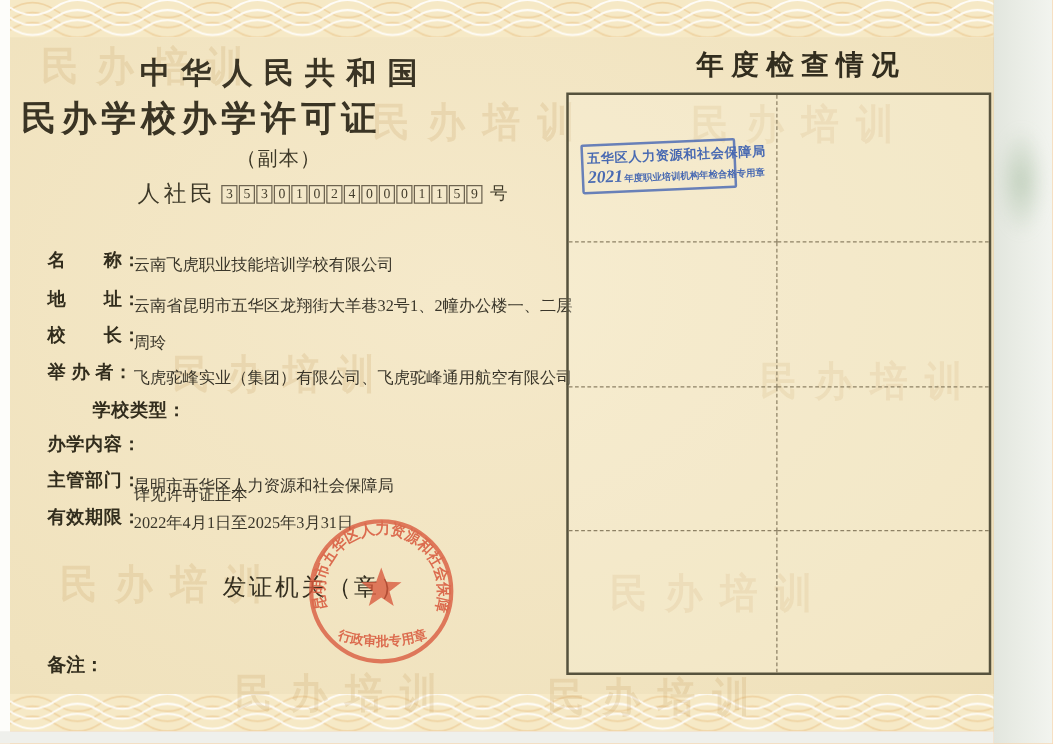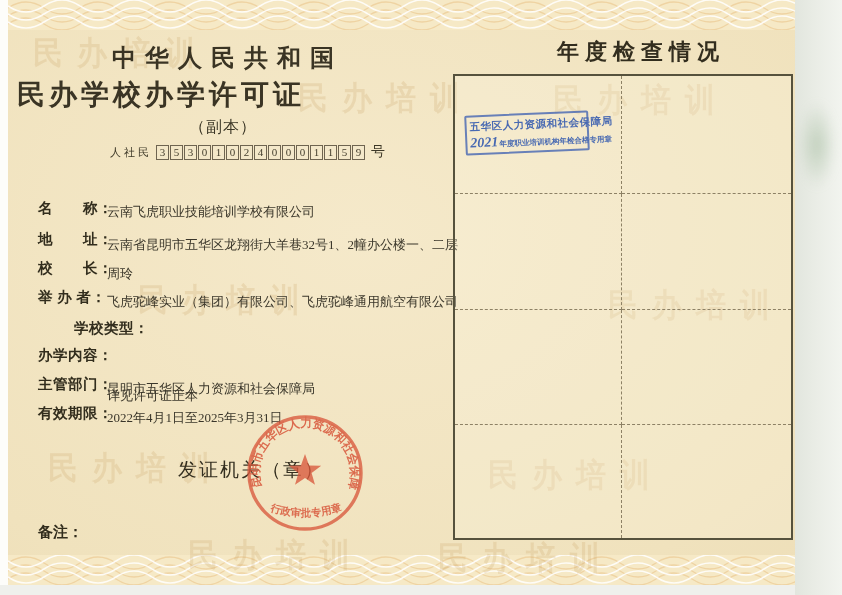--- a/index.html
+++ b/index.html
@@ -33,21 +33,21 @@
   }
 
   .title1{position:absolute;left:5px;top:42px;width:420px;text-align:center;
     font-size:24px;font-weight:bold;color:#3a3424;letter-spacing:9px;text-indent:9px;}
   .title2{position:absolute;left:5px;top:76px;width:420px;text-align:left;
     font-size:28px;font-weight:bold;color:#3a3424;letter-spacing:4px;text-indent:4px;}
   .subtitle{position:absolute;left:5px;top:117px;width:420px;text-align:center;
     font-size:16px;color:#3d3827;letter-spacing:1px;}
 
   .license-row{position:absolute;left:102px;top:143px;display:flex;align-items:center;color:#3d3827;}
-  .license-prefix{font-size:11px;letter-spacing:3px;margin-right:4px;text-align:right;}
+  .license-prefix{font-size:18px;letter-spacing:3px;margin-right:4px;text-align:right;}
   .digit-box{
     width:13px;height:15px;border:1px solid #6e6450;margin-right:1px;
     display:flex;align-items:flex-end;justify-content:center;
     font-size:11px;color:#443e2d;line-height:14px;box-sizing:border-box;
     background:rgba(255,255,255,0.06);
   }
   .license-suffix{font-size:14px;margin-left:5px;}
 
   .flabel{position:absolute;left:30px;font-size:14.5px;font-weight:bold;color:#322d1d;
     white-space:pre;letter-spacing:.5px;}

